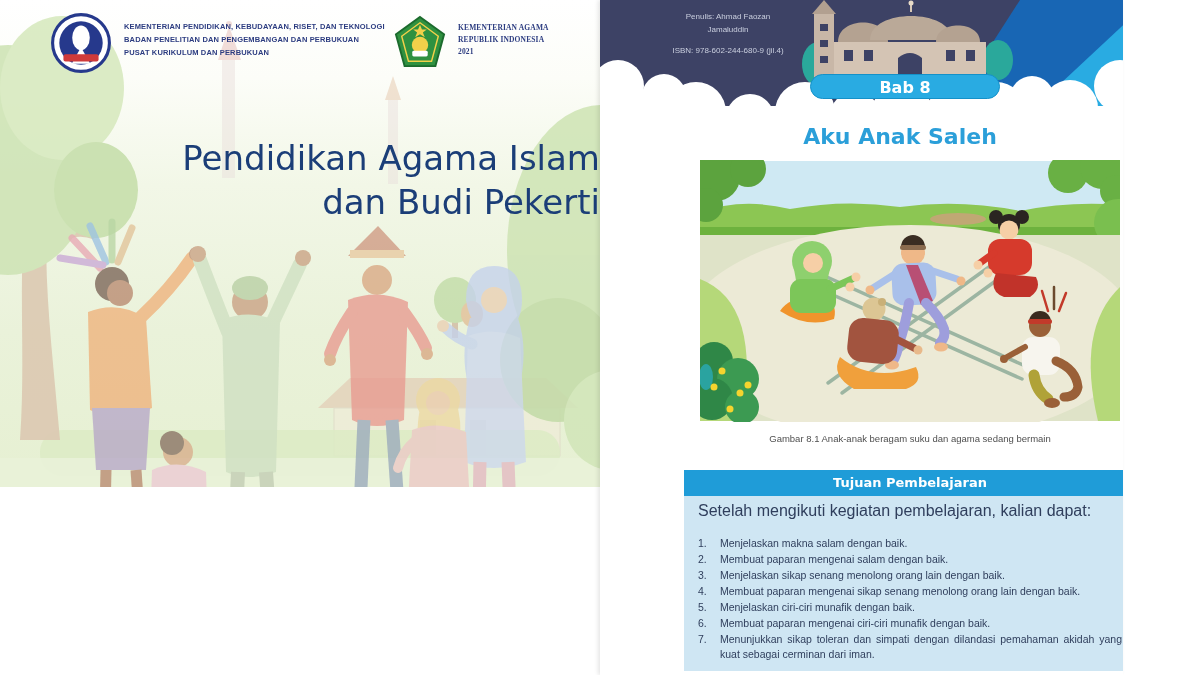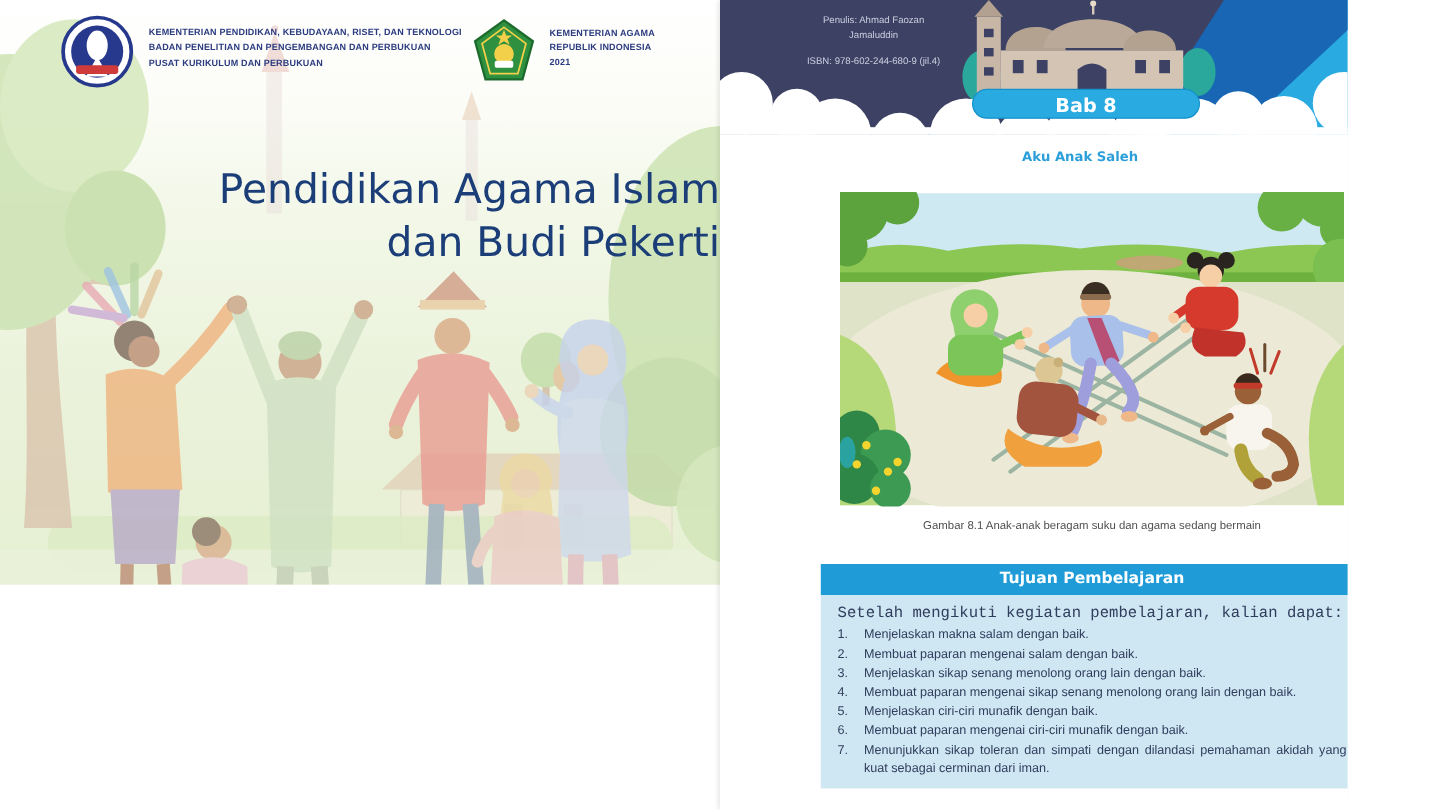--- a/index.html
+++ b/index.html
@@ -9,21 +9,21 @@
   
   .cover{position:absolute;left:0;top:0;width:600px;height:487px;overflow:hidden;
          background:linear-gradient(180deg,#ffffff 0%,#fcfdf8 16%,#f2f7e7 38%,#eaf2da 68%,#e6f0d2 100%);}
   .cover-art{position:absolute;left:0;top:0;width:600px;height:675px;}
   .pub{position:absolute;display:flex;align-items:flex-start;}
   .pub-left{left:50px;top:12px;}
   .pub-right{left:394px;top:14px;}
   .pub svg{flex:0 0 auto;}
   .publines{margin-left:12px;font-size:7.5px;font-weight:700;color:#2c3c80;
             letter-spacing:.15px;line-height:13px;margin-top:8px;text-transform:uppercase;}
-  .pub-right .publines{line-height:12px;}
+  .pub-right .publines{line-height:12px;font-family:Liberation Serif, serif;}
   .cover-title{position:absolute;left:0;top:136px;width:600px;margin:0;text-align:right;
                font-family:"DejaVu Sans","Liberation Sans",sans-serif;
                font-size:34px;line-height:44px;font-weight:400;color:#1b3e78;}
   .cover-author{position:absolute;left:0;top:632px;width:590px;text-align:center;
                 font-family:"DejaVu Sans","Liberation Sans",sans-serif;
                 font-size:24px;font-weight:700;color:#1c4a70;}
 
   
   .page{position:absolute;left:600px;top:0;width:523px;height:675px;background:#ffffff;overflow:hidden;
         box-shadow:-2px 0 4px rgba(0,0,0,.10);}
@@ -31,29 +31,29 @@
   .page-head > svg{position:absolute;left:0;top:0;}
   .credits{position:absolute;left:18px;top:10px;width:220px;text-align:center;
            font-size:8px;line-height:13px;color:#c9cede;}
   .credits .isbn{margin-top:8px;}
   .bab-pill{position:absolute;left:210px;top:74px;width:190px;height:25px;border-radius:13px;
             background:#29abe2;border:1px solid #1491c9;color:#ffffff;text-align:center;
             line-height:25px;font-size:16px;font-weight:700;
             font-family:"DejaVu Sans","Liberation Sans",sans-serif;box-sizing:border-box;}
   .chapter-title{position:absolute;left:0;top:124px;width:600px;margin:0;text-align:center;
                  font-family:"DejaVu Sans","Liberation Sans",sans-serif;
-                 font-size:11px;font-weight:700;color:#2b9fd9;}
+                 font-size:22px;font-weight:700;color:#2b9fd9;}
   .figure-art{position:absolute;left:100px;top:160px;width:420px;height:262px;}
   .figure-caption{position:absolute;left:50px;top:433px;width:520px;text-align:center;
                   font-size:9.5px;color:#4f4f4f;}
   .objectives{position:absolute;left:84px;top:470px;width:452px;}
   .obj-head{height:26px;line-height:26px;background:#1f9cd8;color:#ffffff;text-align:center;
             font-family:"DejaVu Sans","Liberation Sans",sans-serif;font-size:13px;font-weight:700;}
   .obj-body{background:#cfe6f3;padding:7px 14px 8px 14px;color:#2f3e5c;}
-  .obj-intro{font-size:13px;line-height:15px;margin-bottom:4px;font-family:Liberation Mono, monospace;}
+  .obj-intro{font-size:16px;line-height:15px;margin-bottom:18px;}
   .obj-body ol{margin:0;padding:0;list-style:none;counter-reset:obj;}
   .obj-body li{display:grid;grid-template-columns:22px 1fr;counter-increment:obj;
                font-size:10.5px;line-height:15px;margin-bottom:1px;text-align:justify;}
   .obj-body li::before{content:counter(obj) ".";}
 </style>
 </head>
 <body>
 
 <div class="stage">
 

